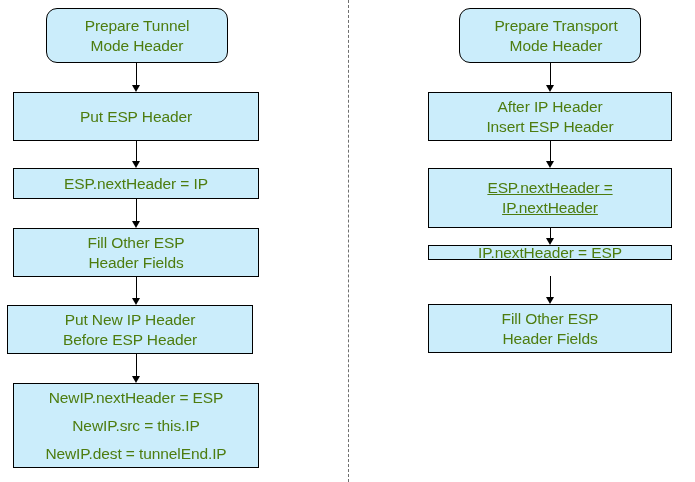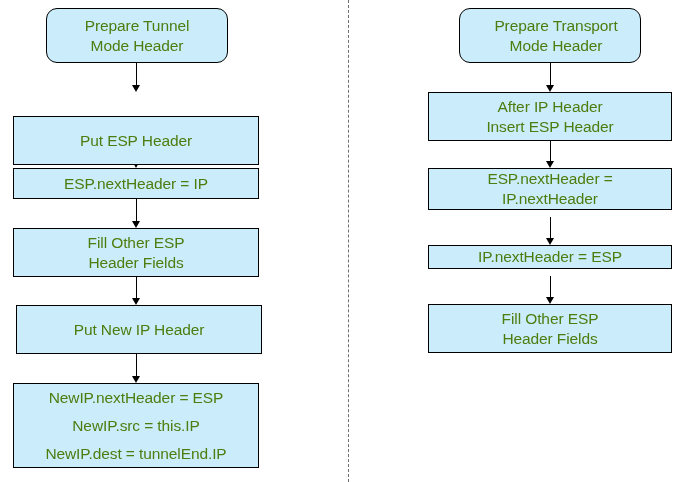--- a/index.html
+++ b/index.html
@@ -79,32 +79,33 @@
       <div class="connector" style="left: 136px; top: 199px; height: 24px; border-left-color: rgb(0, 0, 0);"></div>
       <div class="arrowhead" style="left: 132px; top: 221px; border-top-color: rgb(0, 0, 0);"></div>
       <div class="connector" style="left: 136px; top: 277px; height: 23px; border-left-color: rgb(0, 0, 0);"></div>
       <div class="arrowhead" style="left: 132px; top: 298px; border-top-color: rgb(0, 0, 0);"></div>
       <div class="connector" style="left: 136px; top: 354px; height: 24px; border-left-color: rgb(0, 0, 0);"></div>
       <div class="arrowhead" style="left: 132px; top: 376px; border-top-color: rgb(0, 0, 0);"></div>
       <div class="node terminator" style="left: 46px; top: 8px; width: 182px; height: 55px; background: rgb(203, 237, 251); border-color: rgb(0, 0, 0);">
         <span class="line">Prepare Tunnel</span>
         <span class="line">Mode Header</span>
       </div>
-      <div class="node" style="left: 13px; top: 92px; width: 246px; height: 49px; background: rgb(203, 237, 251); border-color: rgb(0, 0, 0); margin-top: 24px;">
+      <div class="node" style="left: 13px; top: 92px; width: 246px; height: 49px; background: rgb(203, 237, 251); border-color: rgb(0, 0, 0);">
         <span class="line">Put ESP Header</span>
       </div>
       <div class="node" style="left: 13px; top: 168px; width: 246px; height: 31px; background: rgb(203, 237, 251); border-color: rgb(0, 0, 0); align-items: center;">
         <span class="line">ESP.nextHeader = IP</span>
       </div>
       <div class="node" style="left: 13px; top: 228px; width: 246px; height: 49px; background: rgb(203, 237, 251); border-color: rgb(0, 0, 0);">
         <span class="line">Fill Other ESP</span>
         <span class="line">Header Fields</span>
       </div>
-      <div class="node" style="left: 16px; top: 305px; width: 246px; height: 49px; background: rgb(203, 237, 251); border-color: rgb(0, 0, 0);">
+      <div class="node" style="left: 7px; top: 305px; width: 246px; height: 49px; background: rgb(203, 237, 251); border-color: rgb(0, 0, 0);">
         <span class="line">Put New IP Header</span>
+        <span class="line">Before ESP Header</span>
       </div>
       <div class="node" style="left: 13px; top: 383px; width: 246px; height: 85px; background: rgb(203, 237, 251); border-color: rgb(0, 0, 0); gap: 8px;">
         <span class="line">NewIP.nextHeader = ESP</span>
         <span class="line">NewIP.src = this.IP</span>
         <span class="line">NewIP.dest = tunnelEnd.IP</span>
       </div>
     </div>
     <div>
       <div class="connector" style="left: 550px; top: 63px; height: 24px; border-left-color: rgb(0, 0, 0);"></div>
       <div class="arrowhead" style="left: 546px; top: 85px; border-top-color: rgb(0, 0, 0);"></div>
@@ -115,25 +116,25 @@
       <div class="connector" style="left: 550px; top: 276px; height: 23px; border-left-color: rgb(0, 0, 0);"></div>
       <div class="arrowhead" style="left: 546px; top: 297px; border-top-color: rgb(0, 0, 0);"></div>
       <div class="node terminator" style="left: 459px; top: 8px; width: 182px; height: 55px; background: rgb(203, 237, 251); border-color: rgb(0, 0, 0); padding-left: 12px;">
         <span class="line">Prepare Transport</span>
         <span class="line">Mode Header</span>
       </div>
       <div class="node" style="left: 428px; top: 92px; width: 244px; height: 49px; background: rgb(203, 237, 251); border-color: rgb(0, 0, 0);">
         <span class="line">After IP Header</span>
         <span class="line">Insert ESP Header</span>
       </div>
-      <div class="node" style="left: 428px; top: 168px; width: 244px; height: 42px; background: rgb(203, 237, 251); border-color: rgb(0, 0, 0);">
+      <div class="node" style="left: 428px; top: 168px; width: 244px; height: 60px; background: rgb(203, 237, 251); border-color: rgb(0, 0, 0); text-decoration: underline;">
         <span class="line">ESP.nextHeader =</span>
         <span class="line">IP.nextHeader</span>
       </div>
-      <div class="node" style="left: 428px; top: 245px; width: 244px; height: 24px; background: rgb(203, 237, 251); border-color: rgb(0, 0, 0); justify-content: center;">
+      <div class="node" style="left: 428px; top: 245px; width: 244px; height: 15px; background: rgb(203, 237, 251); border-color: rgb(0, 0, 0); justify-content: center;">
         <span class="line">IP.nextHeader = ESP</span>
       </div>
       <div class="node" style="left: 428px; top: 304px; width: 244px; height: 49px; background: rgb(203, 237, 251); border-color: rgb(0, 0, 0);">
         <span class="line">Fill Other ESP</span>
         <span class="line">Header Fields</span>
       </div>
     </div>
   </div>
 
 </body></html>

